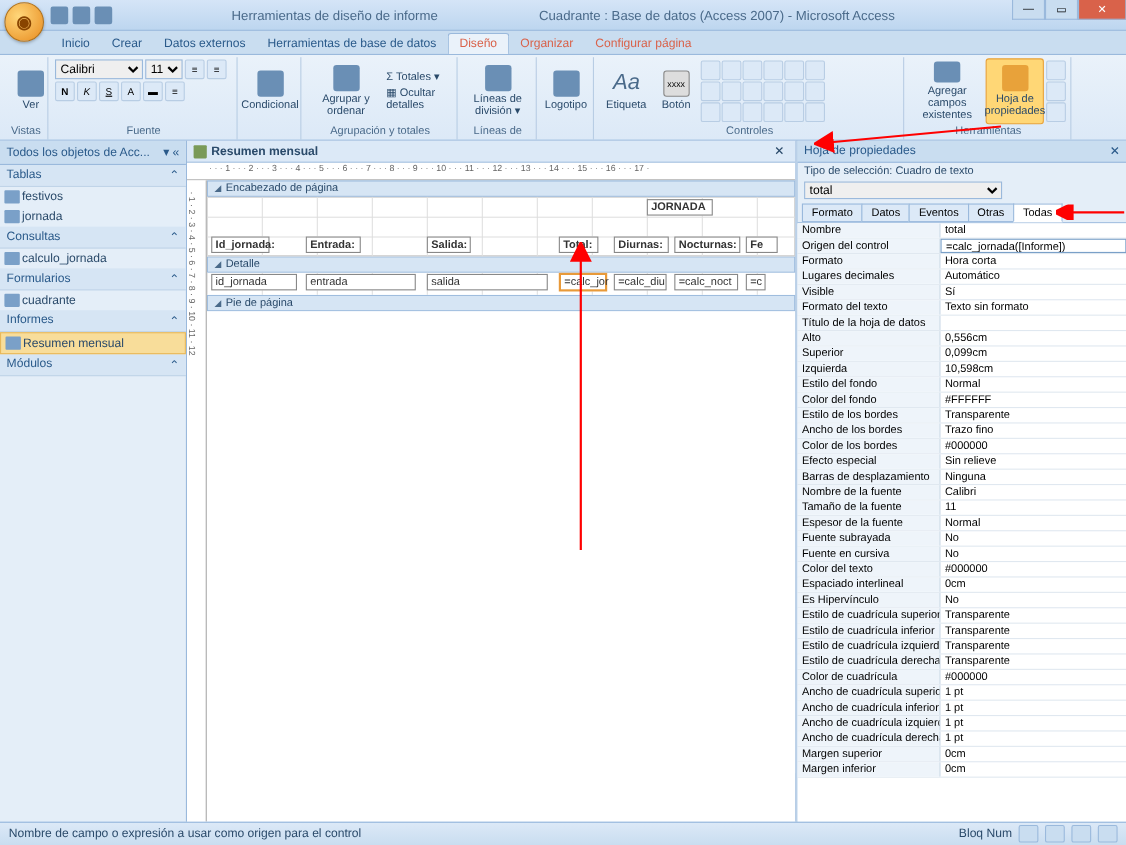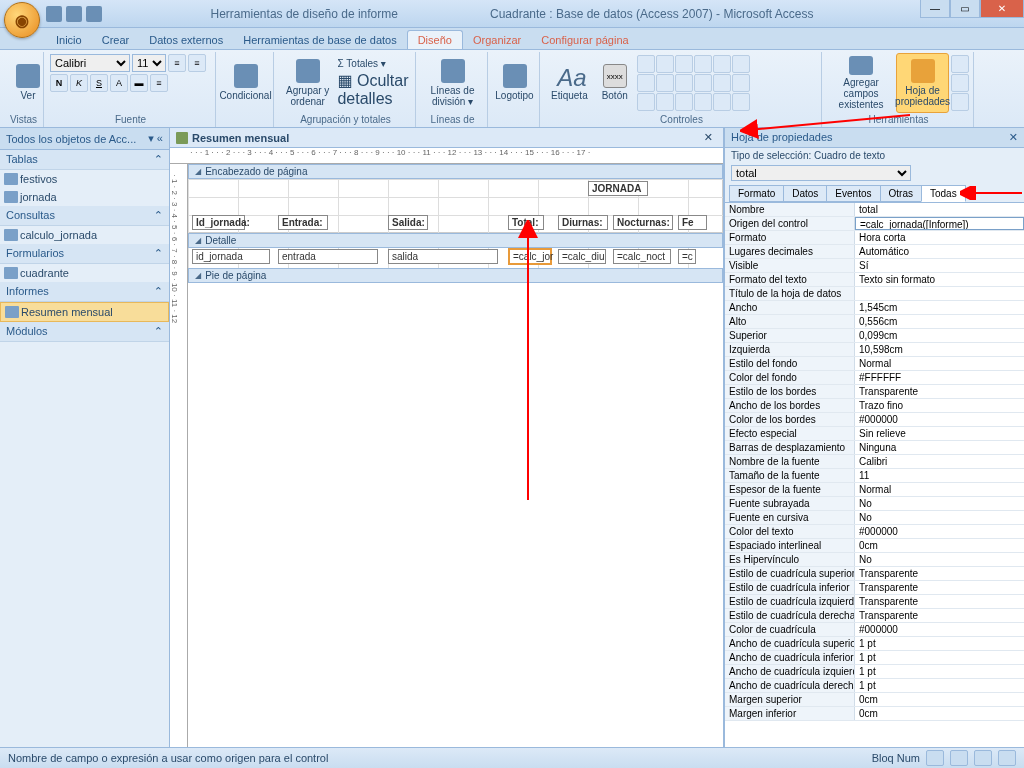--- a/index.html
+++ b/index.html
@@ -140,21 +140,21 @@
     <div class="rgroup-label"></div>
   </div>
   <div class="rgroup" style="width:140px">
     <div class="rgroup-body">
       <div class="big-btn">
           <div class="big-icon"></div>
           <span>Agrupar y ordenar</span>
         </div>
       <div style="display:flex; flex-direction:column; gap:2px;">
         <div style="font-size:10px; color:#2a4a6a; cursor:pointer;">Σ  Totales ▾</div>
-        <div style="font-size:16px; color:#2a4a6a; cursor:pointer;">▦  Ocultar detalles</div>
+        <div style="font-size:10px; color:#2a4a6a; cursor:pointer;">▦  Ocultar detalles</div>
       </div>
     </div>
     <div class="rgroup-label">Agrupación y totales</div>
   </div>
   <div class="rgroup" style="width:70px">
     <div class="rgroup-body">
         <div class="big-btn">
           <div class="big-icon"></div>
           <span>Líneas de división ▾</span>
         </div>
@@ -166,21 +166,21 @@
         <div class="big-btn">
           <div class="big-icon"></div>
           <span>Logotipo</span>
         </div>
       </div>
     <div class="rgroup-label"></div>
   </div>
   <div class="rgroup" style="width:280px">
     <div class="rgroup-body">
       <div class="big-btn">
-          <div class="big-icon" style="background:none; font-style:italic; font-size:24px; color:#4a6a8a;">Aa</div>
+          <div class="big-icon" style="background:none; font-style:italic; font-size:20px; color:#4a6a8a;">Aa</div>
           <span>Etiqueta</span>
         </div>
       <div class="big-btn">
           <div class="big-icon" style="background:#ddd; border:1px solid #888; font-size:8px; display:flex;align-items:center;justify-content:center;">xxxx</div>
           <span>Botón</span>
         </div>
       <div style="display:grid; grid-template-columns:repeat(6,18px); grid-template-rows:repeat(3,18px); gap:1px;">
         <div class="small-btn"></div>
           <div class="small-btn"></div>
           <div class="small-btn"></div>
@@ -335,24 +335,20 @@
           <div class="prop-name">Visible</div>
           <div class="prop-val">Sí</div>
         </div>
         <div class="prop-row">
           <div class="prop-name">Formato del texto</div>
           <div class="prop-val">Texto sin formato</div>
         </div>
         <div class="prop-row">
           <div class="prop-name">Título de la hoja de datos</div>
           <div class="prop-val"></div>
-        </div>
-        <div class="prop-row">
-          <div class="prop-name">Ancho</div>
-          <div class="prop-val">1,545cm</div>
         </div>
         <div class="prop-row">
           <div class="prop-name">Alto</div>
           <div class="prop-val">0,556cm</div>
         </div>
         <div class="prop-row">
           <div class="prop-name">Superior</div>
           <div class="prop-val">0,099cm</div>
         </div>
         <div class="prop-row">

